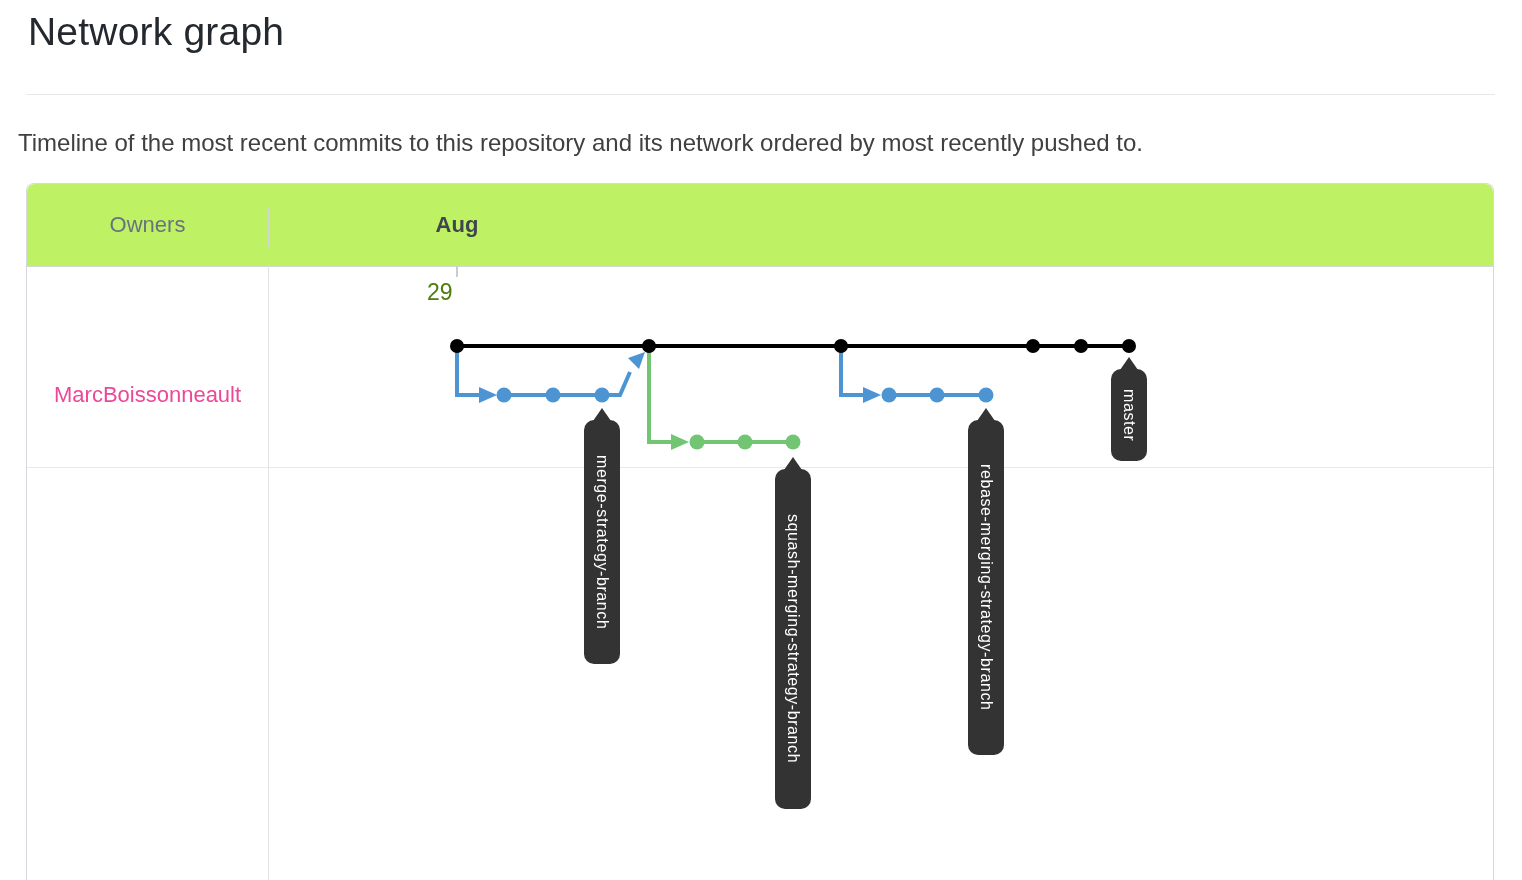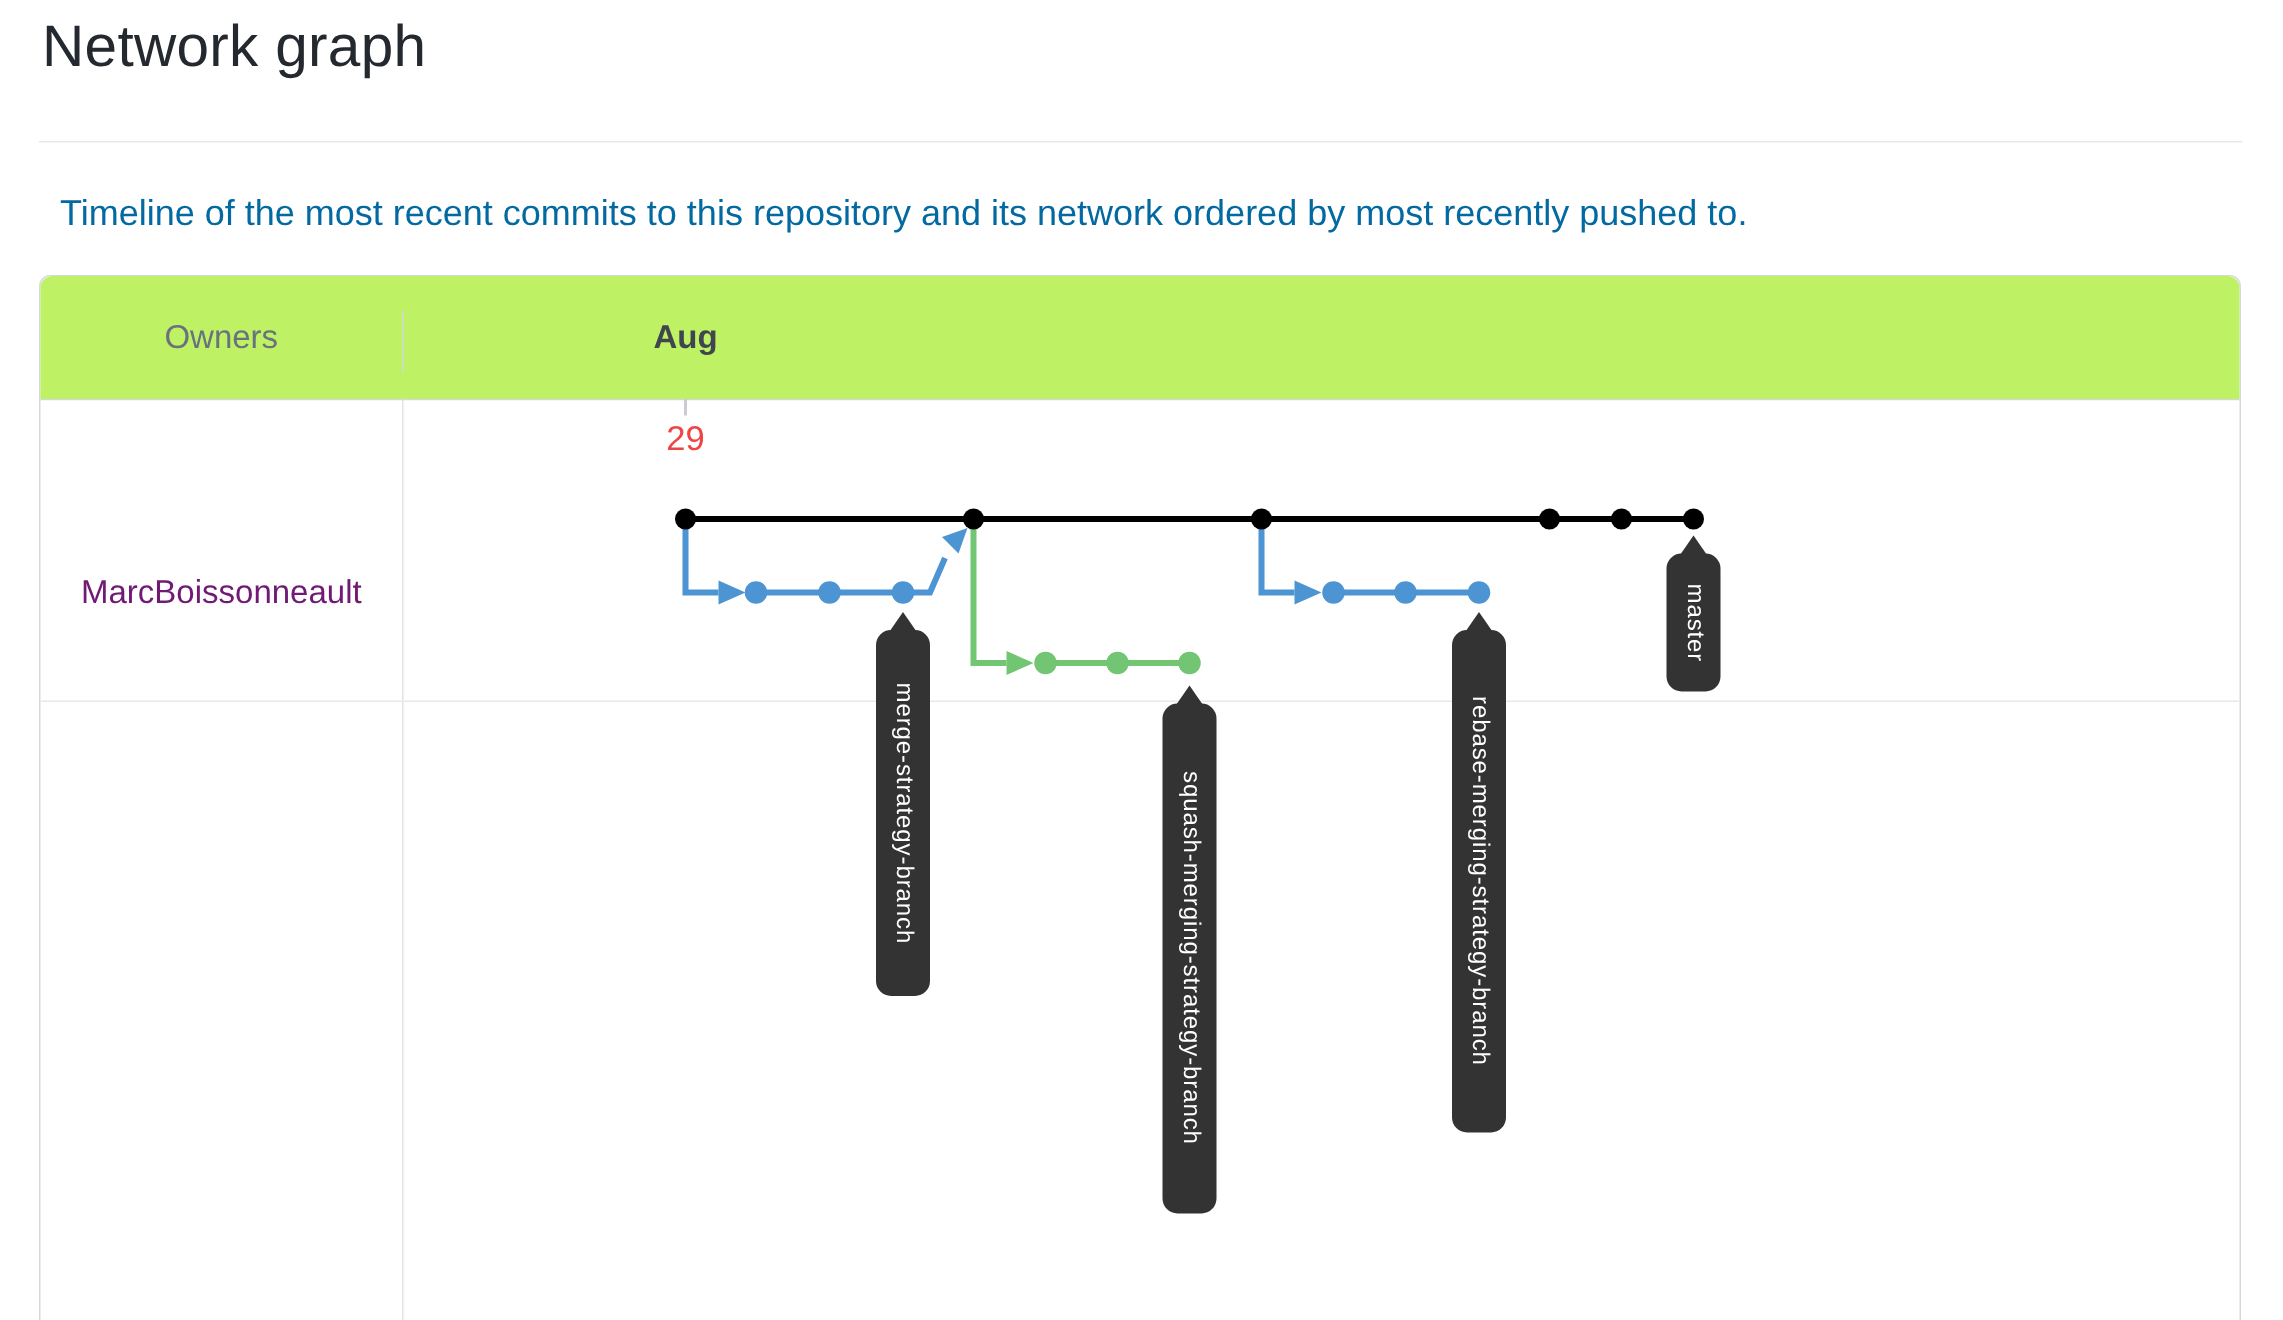--- a/index.html
+++ b/index.html
@@ -10,22 +10,22 @@
   }
   .page-title {
     position:absolute; left:26px; top:8px; margin:2px;
     font-size:39px; font-weight:400; color:#24292f; letter-spacing:0.2px;
   }
   .title-divider {
     position:absolute; left:26px; top:94px; width:1469px; height:1px;
     background:#e6e8eb;
   }
   .description {
-    position:absolute; left:40px; top:129px; margin:0;
-    font-size:24px; color:#0369a1;text-align:center;
+    position:absolute; left:18px; top:129px; margin:0;
+    font-size:24px; color:#404040;text-align:center;
   }
   .panel {
     position:absolute; left:26px; top:183px; width:1468px; height:697px;
     box-sizing:border-box; background:#ffffff;
     border:1px solid #d5d8dc; border-bottom:none;
     border-radius:8px 8px 0 0;
   }
   .panel-header {
     position:absolute; left:0; top:0; right:0; height:82px;
     background:#bef264; border-bottom:1px solid #d4d7da;
@@ -51,26 +51,26 @@
   }
   .row-divider {
     position:absolute; left:0; top:283px; width:100%; height:1px;
     background:#e7e9ec;
   }
   .day-tick {
     position:absolute; left:429px; top:82px; width:2px; height:11px;
     background:#c9cdd1;
   }
   .day-label {
-    position:absolute; left:400px; top:95px; width:60px; text-align:center;
-    font-size:23px; color:#ef4444;
+    position:absolute; left:400px; top:95px; width:60px; 
+    font-size:23px; color:#4d7c0f;
   }
   .owner-name {
     position:absolute; left:27px; top:198px;
-    font-size:22px; color:#701a75;
+    font-size:22px; color:#ec4899;
   }
   svg.graph {
     position:absolute; left:0; top:0; width:1468px; height:697px;
     pointer-events:none;
   }
   .tags-layer { position:absolute; left:0; top:0; right:0; bottom:0; pointer-events:none; }
   .branch-tag {
     position:absolute; width:36px; background:#333333; border-radius:10px;
     display:flex; align-items:center; justify-content:center;
     pointer-events:auto; box-sizing:border-box;

